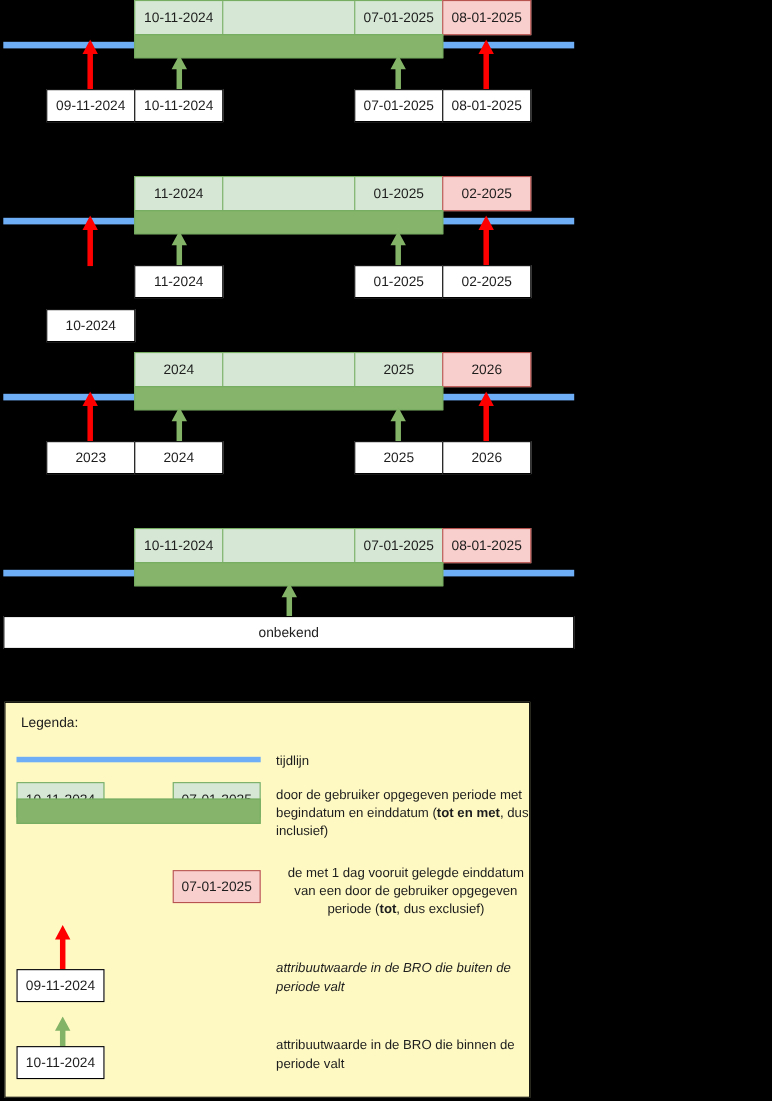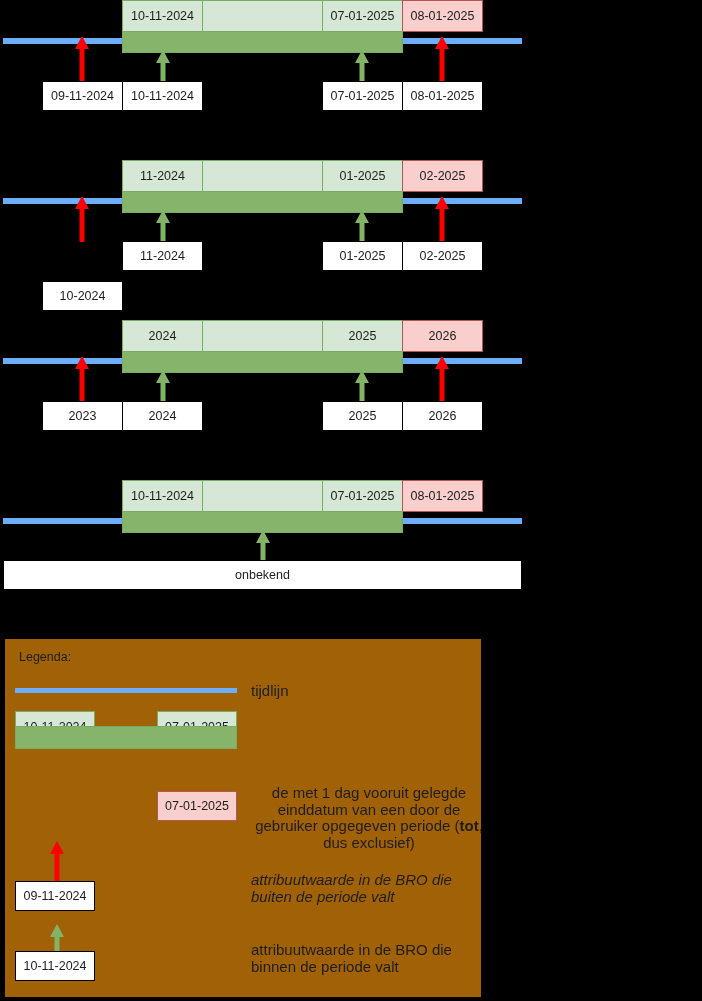--- a/index.html
+++ b/index.html
@@ -79,34 +79,34 @@
   }
 
   
   .arrow{position:absolute;}
   .arrow svg{display:block;}
 
   
   .legend{
     position:absolute;
     left:4px;top:638px;width:478px;height:360px;
-    background:#a16207;
+    background:#fef9c3;
     border:1px solid #000000;
     box-sizing:border-box;
   }
   .legend-title{
     position:absolute;left:14px;top:11px;
     font-size:12.5px;color:#1d1d1d;
   }
   .lg-line{
     position:absolute;left:10px;top:49px;width:222px;height:5px;background:#6EAEF7;
   }
   .lg-text{
     position:absolute;
-    font-size:15px;line-height:16.5px;color:#1d1d1d;
+    font-size:12px;line-height:16.5px;color:#1d1d1d;
     width:236px;
   }
   .lg-greenbox{
     position:absolute;
     background:#D6E8D5;border:1px solid #76AD62;box-sizing:border-box;
     height:32px;width:80px;
     display:flex;align-items:center;justify-content:center;
     font-size:12.5px;color:#1d1d1d;
   }
   .lg-greenbar{
@@ -266,20 +266,25 @@
 
   <div class="legend">
     <div class="legend-title">Legenda:</div>
 
     <div class="lg-line"></div>
     <div class="lg-text" style="left:246px;top:44px;">tijdlijn</div>
 
     <div class="lg-greenbox" style="left:10px;top:72px;">10-11-2024</div>
     <div class="lg-greenbox" style="left:152px;top:72px;">07-01-2025</div>
     <div class="lg-greenbar"></div>
+    <div class="lg-text" style="left:246px;top:75px;">
+      <span>door de gebruiker opgegeven periode met</span>
+      <span>begindatum en einddatum (</span><b>tot en met</b><span>,</span>
+      <span>dus inclusief)</span>
+    </div>
 
     <div class="lg-redbox" style="left:152px;top:152px;">07-01-2025</div>
     <div class="lg-text" style="left:246px;top:146px;text-align:center;">
       <span>de met 1 dag vooruit gelegde einddatum</span>
       <span>van een door de gebruiker opgegeven</span>
       <span>periode (</span><b>tot</b><span>, dus exclusief)</span>
     </div>
 
     <div class="arrow" style="left:44px;top:202px;">
       <svg width="16" height="46" viewBox="0 0 16 46">

